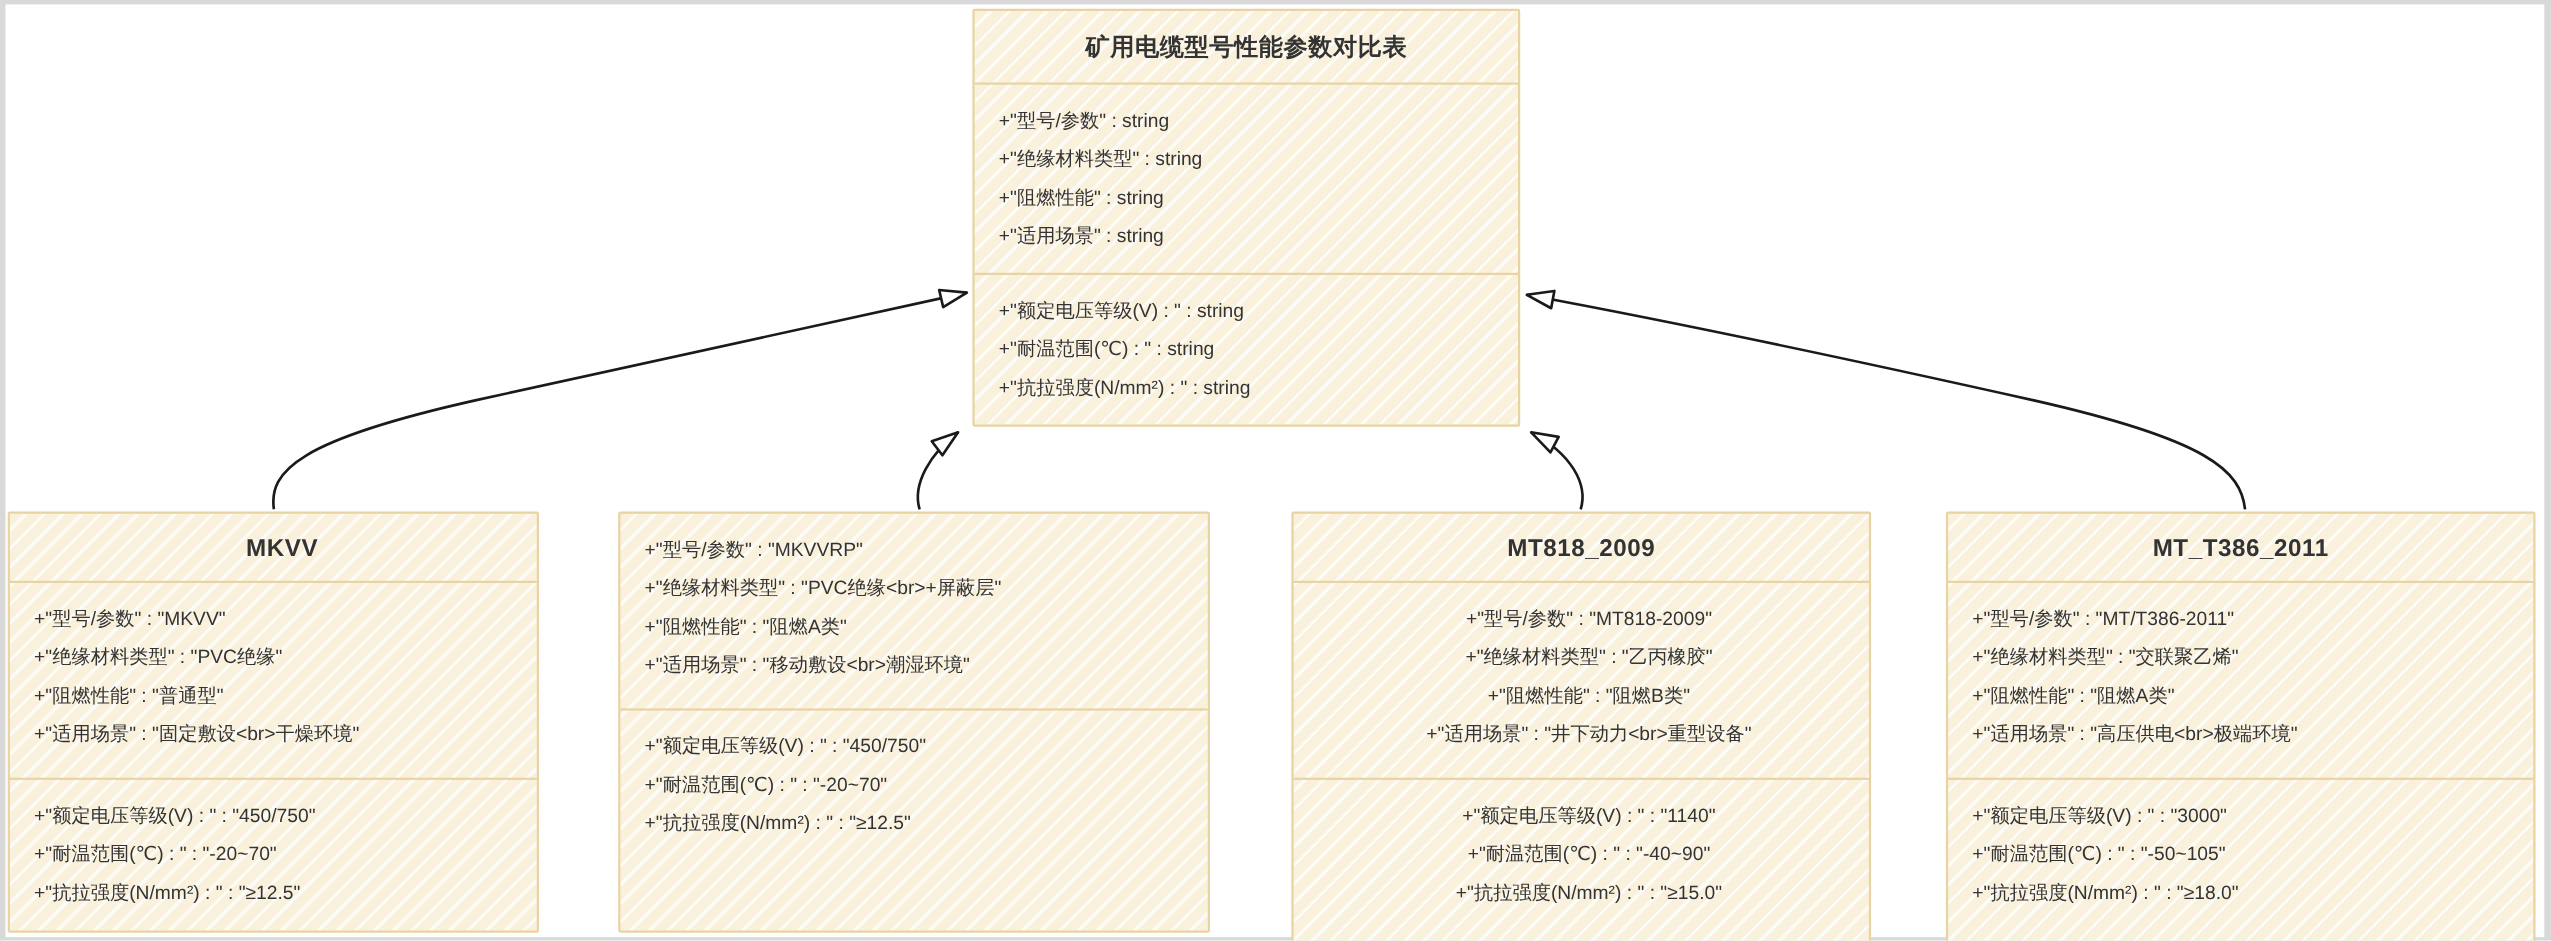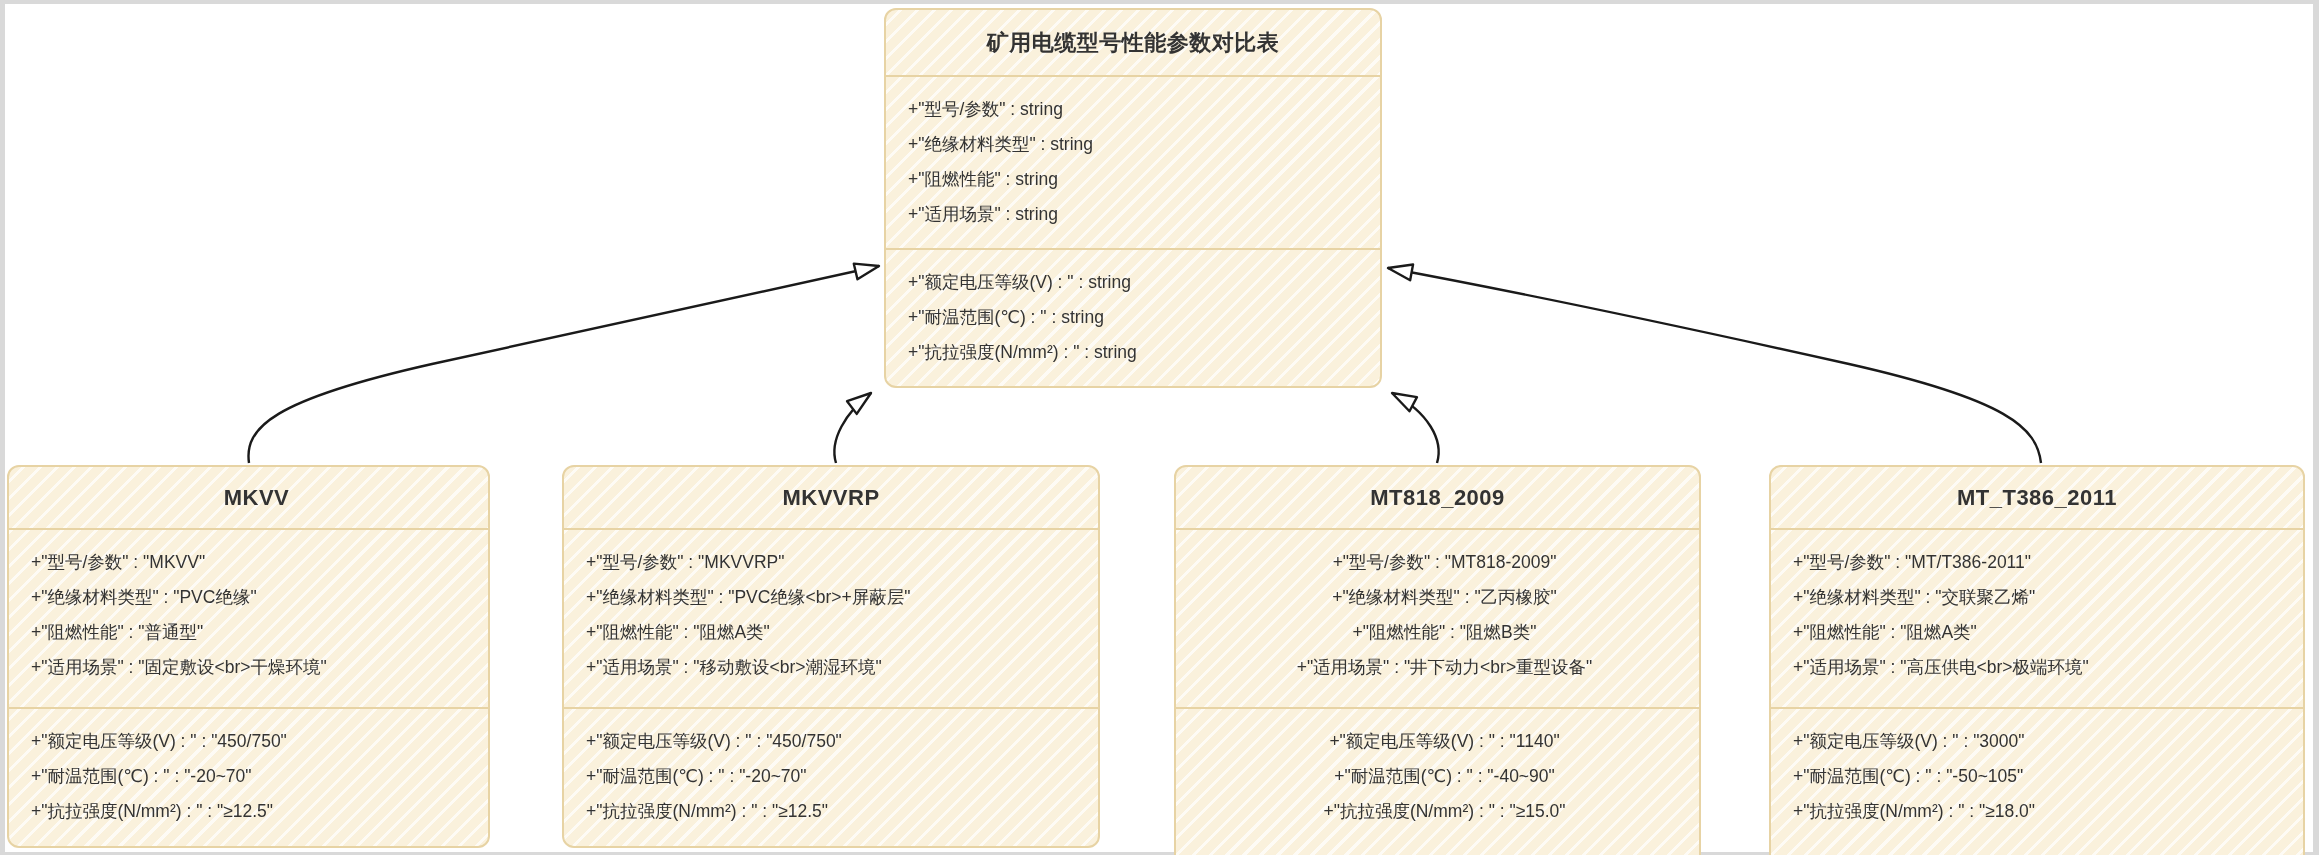--- a/index.html
+++ b/index.html
@@ -14,21 +14,21 @@
     background:#ffffff;
   }
   .class-box{
     position:absolute;
     box-sizing:border-box;
     background-color:#faf1dc;
     background-image:repeating-linear-gradient(135deg,
       rgba(255,255,255,0) 0px, rgba(255,255,255,0) 9px,
       rgba(255,255,255,0.72) 9px, rgba(255,255,255,0.72) 12px);
     border:2px solid #e7d3a4;
-    border-radius:12px;
+    border-radius:2px;
     color:#333333;
   }
   .box-title{
     box-sizing:border-box;
     display:flex;align-items:center;justify-content:center;
     font-weight:bold;font-size:22px;letter-spacing:.5px;
     border-bottom:2px solid #e7d3a4;
   }
   .box-sec{
     box-sizing:border-box;
@@ -80,21 +80,20 @@
       <div class="row">+"适用场景" : "固定敷设&lt;br&gt;干燥环境"</div>
     </div>
     <div class="box-sec sec-params" style="height:139px;">
       <div class="row">+"额定电压等级(V) : " : "450/750"</div>
       <div class="row">+"耐温范围(℃) : " : "-20~70"</div>
       <div class="row">+"抗拉强度(N/mm²) : " : "≥12.5"</div>
     </div>
   </div>
 
   <div class="class-box" style="left:557px;top:461px;width:538px;height:383px;">
-    <div class="box-title" style="height:63px;">MKVVRP</div>
     <div class="box-sec sec-fields" style="height:177px;">
       <div class="row">+"型号/参数" : "MKVVRP"</div>
       <div class="row">+"绝缘材料类型" : "PVC绝缘&lt;br&gt;+屏蔽层"</div>
       <div class="row">+"阻燃性能" : "阻燃A类"</div>
       <div class="row">+"适用场景" : "移动敷设&lt;br&gt;潮湿环境"</div>
     </div>
     <div class="box-sec sec-params" style="height:139px;">
       <div class="row">+"额定电压等级(V) : " : "450/750"</div>
       <div class="row">+"耐温范围(℃) : " : "-20~70"</div>
       <div class="row">+"抗拉强度(N/mm²) : " : "≥12.5"</div>

